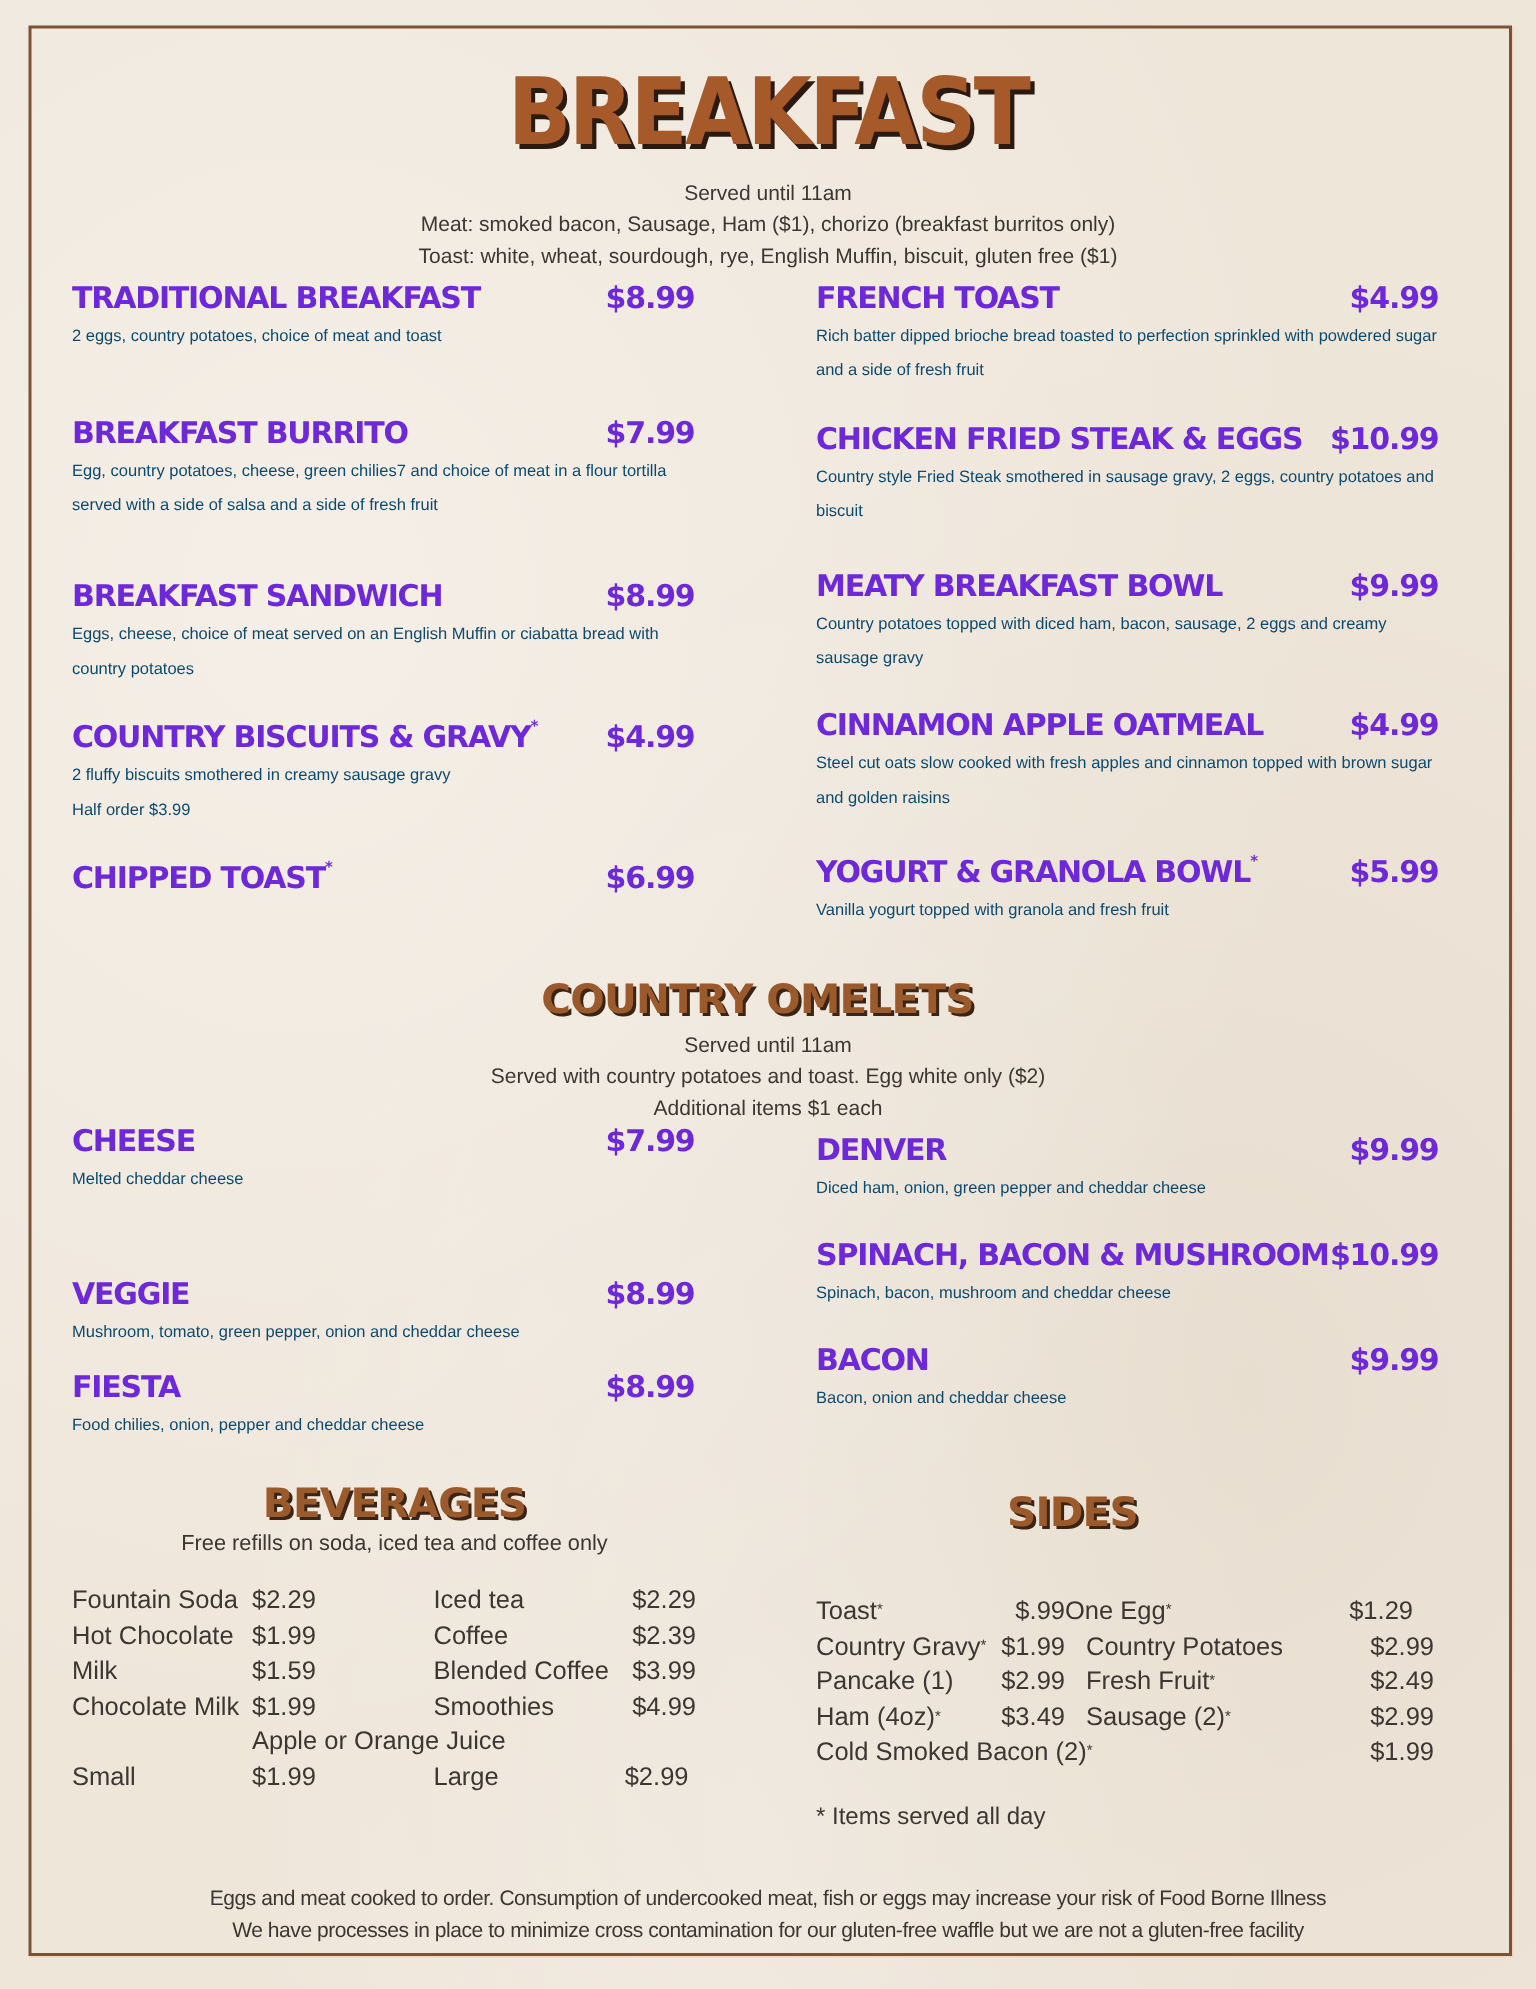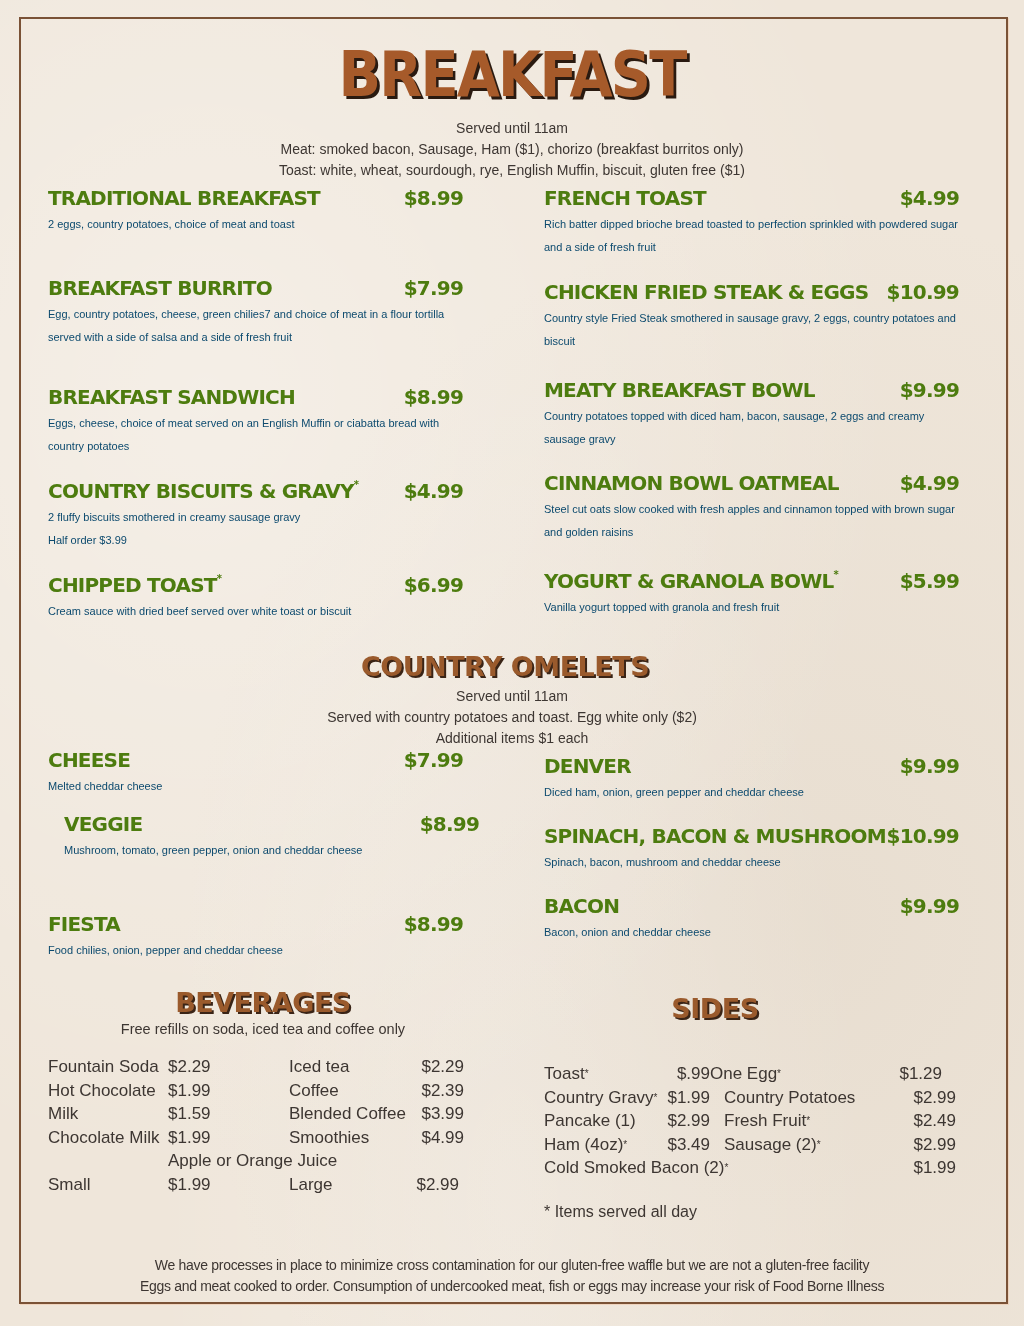--- a/index.html
+++ b/index.html
@@ -30,21 +30,21 @@
     text-align:center; font-weight:bold; color:#9a5a2c;
     text-shadow:2px 2px 0 #3a2416; letter-spacing:-0.5px;
   }
   .center-note {
     left:0; width:1024px; text-align:center; font-size:14px; line-height:21px;
     font-family:"Liberation Sans", sans-serif;
   }
   .item { width:415px; }
   .item-head {
     display:flex; justify-content:space-between; align-items:baseline;
-    font-weight:bold; color:#4d7c0f; font-size:20px; letter-spacing:-0.8px;
+    font-weight:bold; color:#6d28d9; font-size:20px; letter-spacing:-0.8px;
     font-family:"DejaVu Sans", sans-serif;
   }
   .item-head .name { transform-origin:left; }
   .sup { font-size:10px; vertical-align:top; }
   .item-desc {
     font-family:"Liberation Sans", sans-serif;
     font-size:11px; line-height:23px; color:#0c4a6e; margin-top:3px;
   }
   .bev-table, .sides-table {
     font-family:"Liberation Sans", sans-serif; font-size:17px; line-height:23.5px;
@@ -95,21 +95,20 @@
       <span>$4.99</span>
     </div>
   <div class="item-desc">2 fluffy biscuits smothered in creamy sausage gravy</div>
   <div class="item-desc" style="margin-top:0">Half order  $3.99</div>
 </div>
 <div class="abs item" style="left:48px; top:573px;">
   <div class="item-head">
       <span><span>CHIPPED TOAST</span><span class="sup">*</span></span>
       <span>$6.99</span>
     </div>
-  <div class="item-desc">Cream sauce with dried beef served over white toast or biscuit</div>
 </div>
 
 <div class="abs item" style="left:544px; top:186px;">
   <div class="item-head">
       <span>FRENCH TOAST</span>
       <span>$4.99</span>
     </div>
   <div class="item-desc">Rich batter dipped brioche bread toasted to perfection sprinkled with powdered sugar and a side of fresh fruit</div>
 </div>
 <div class="abs item" style="left:544px; top:280px;">
@@ -121,21 +120,21 @@
 </div>
 <div class="abs item" style="left:544px; top:378px;">
   <div class="item-head">
       <span>MEATY BREAKFAST BOWL</span>
       <span>$9.99</span>
     </div>
   <div class="item-desc">Country potatoes topped with diced ham, bacon, sausage, 2 eggs and creamy sausage gravy</div>
 </div>
 <div class="abs item" style="left:544px; top:471px;">
   <div class="item-head">
-      <span>CINNAMON BOWL OATMEAL</span>
+      <span>CINNAMON APPLE OATMEAL</span>
       <span>$4.99</span>
     </div>
   <div class="item-desc">Steel cut oats slow cooked with fresh apples and cinnamon topped with brown sugar and golden raisins</div>
 </div>
 <div class="abs item" style="left:544px; top:569px;">
   <div class="item-head">
       <span><span>YOGURT &amp; GRANOLA BOWL</span><span class="sup">*</span></span>
       <span>$5.99</span>
     </div>
   <div class="item-desc">Vanilla yogurt topped with granola and fresh fruit</div>
@@ -148,21 +147,21 @@
   <div>Additional items $1 each</div>
 </div>
 
 <div class="abs item" style="left:48px; top:748px;">
   <div class="item-head">
       <span>CHEESE</span>
       <span>$7.99</span>
     </div>
   <div class="item-desc">Melted cheddar cheese</div>
 </div>
-<div class="abs item" style="left:48px; top:812px;margin-left:16px;">
+<div class="abs item" style="left:48px; top:850px;">
   <div class="item-head">
       <span>VEGGIE</span>
       <span>$8.99</span>
     </div>
   <div class="item-desc">Mushroom, tomato, green pepper, onion and cheddar cheese</div>
 </div>
 <div class="abs item" style="left:48px; top:912px;">
   <div class="item-head">
       <span>FIESTA</span>
       <span>$8.99</span>
@@ -258,15 +257,15 @@
     <span style="width:52px;text-align:right">$2.99</span>
   </div>
   <div class="row">
     <span style="width:360px"><span>Cold Smoked Bacon (2)</span><span class="sup">*</span></span>
     <span style="width:52px;text-align:right">$1.99</span>
   </div>
 </div>
 <div class="abs" style="left:544px; top:1203px; font-family:Liberation Sans, sans-serif; font-size:16px;">* Items served all day</div>
 
 <div class="abs footer" style="top:1255px;">
+  <div>Eggs and meat cooked to order. Consumption of undercooked meat, fish or eggs may increase your risk of Food Borne Illness</div>
   <div>We have processes in place to minimize cross contamination for our gluten-free waffle but we are not a gluten-free facility</div>
-  <div>Eggs and meat cooked to order. Consumption of undercooked meat, fish or eggs may increase your risk of Food Borne Illness</div>
 </div>
 
 </body></html>

